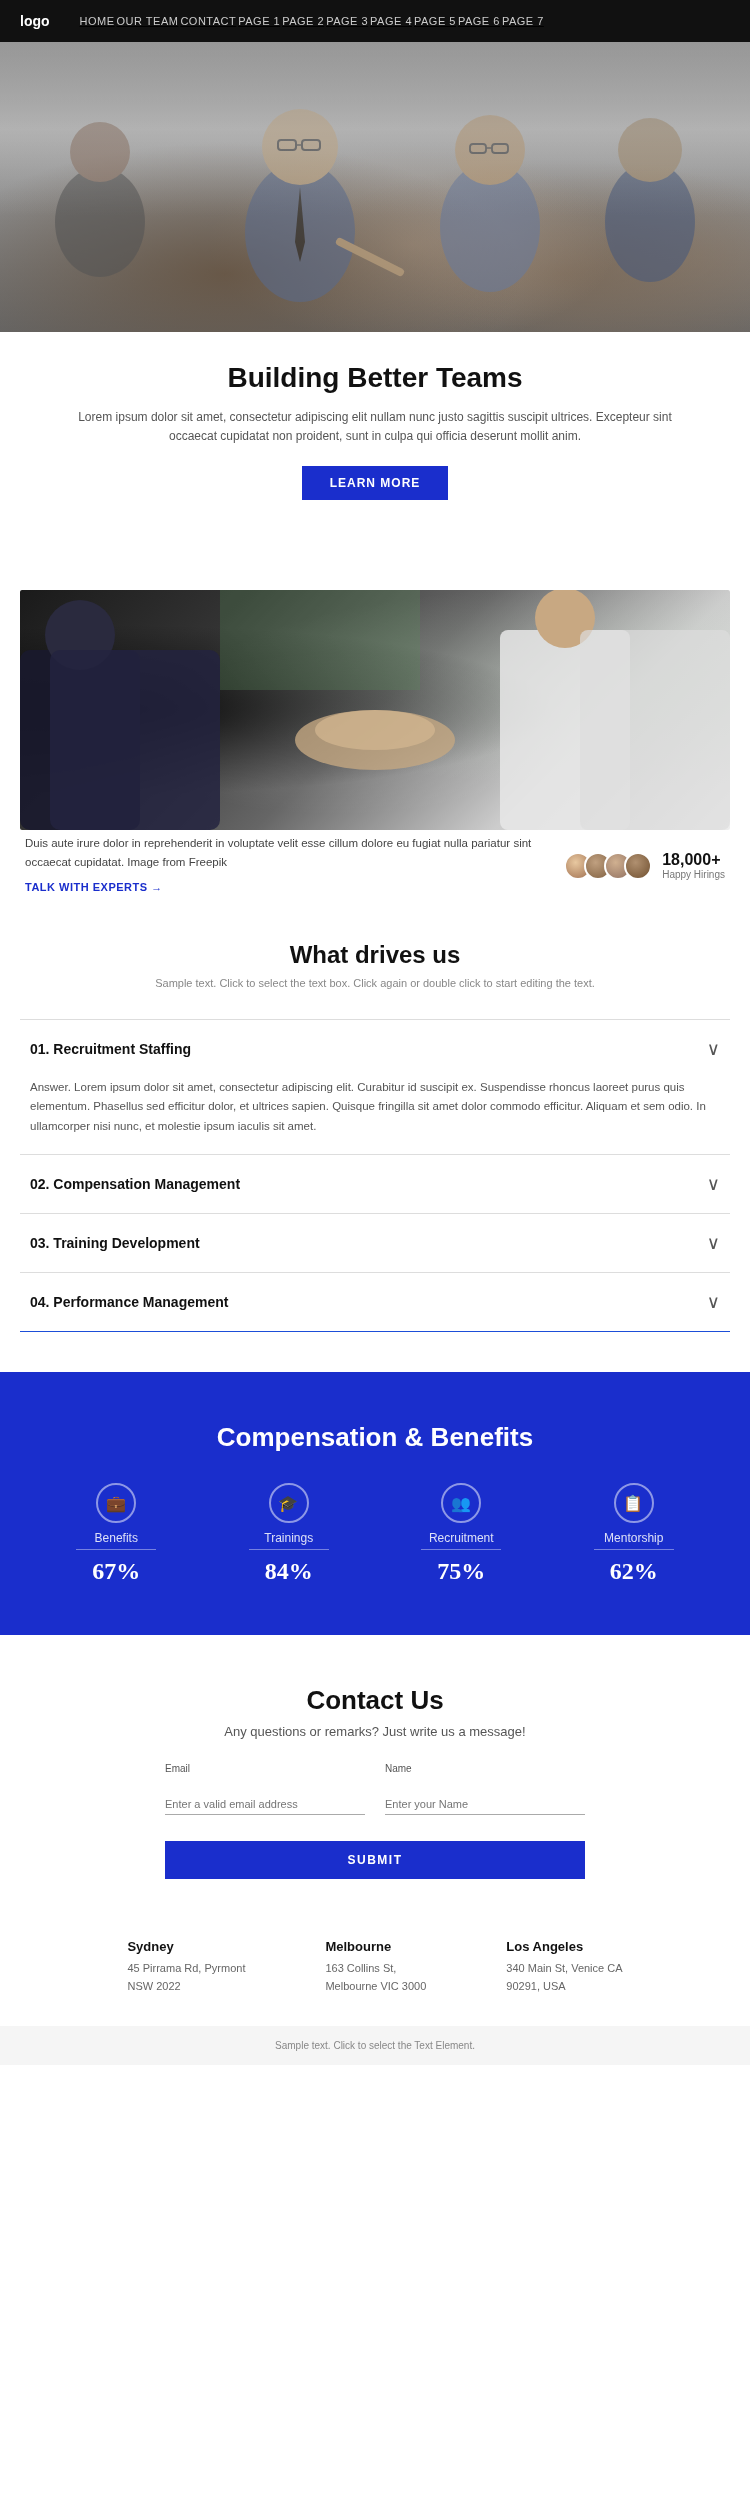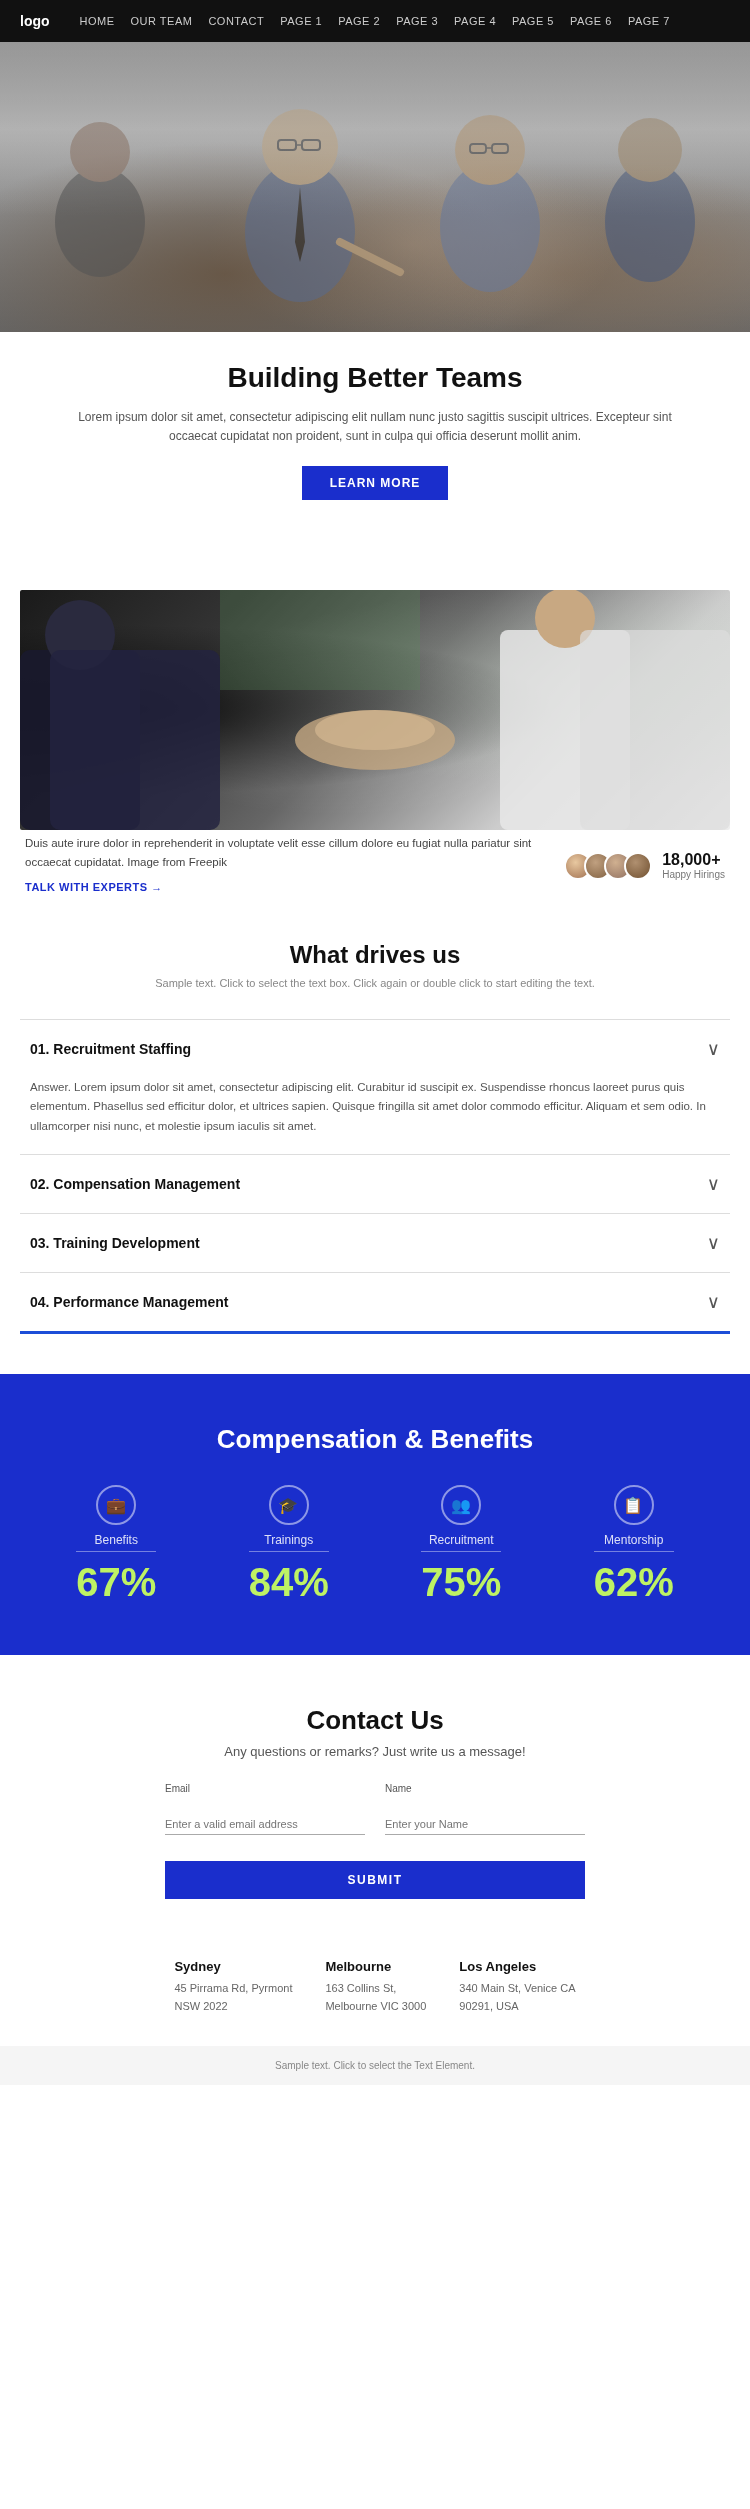--- a/index.html
+++ b/index.html
@@ -14,21 +14,22 @@
       height: 42px;
     }
     .nav-logo {
       color: #fff;
       font-weight: bold;
       font-size: 14px;
       margin-right: 30px;
     }
     .nav-links {
       display: flex;
-      gap: 16px;
+      gap: 2px;
+      text-decoration: underline;
     }
     .nav-links a {
       color: #ccc;
       text-decoration: none;
       font-size: 11px;
       letter-spacing: 0.5px;
     }
 
     
     .hero-content {
@@ -133,21 +134,21 @@
     }
 
     
     .accordion {
       margin: 20px 20px 0;
     }
     .accordion-item {
       border-top: 1px solid #ddd;
     }
     .accordion-item:last-child {
-      border-bottom: 3px solid #1d4ed8;
+      border-bottom: 1px solid #1d4ed8;
     }
     .accordion-header {
       display: flex;
       justify-content: space-between;
       align-items: center;
       padding: 18px 10px;
       cursor: pointer;
     }
     .accordion-header h3 {
       font-size: 14px;
@@ -205,23 +206,24 @@
     }
     .comp-label {
       font-size: 12px;
       color: rgba(255,255,255,0.85);
       border-bottom: 1px solid rgba(255,255,255,0.4);
       padding-bottom: 4px;
       width: 80px;
       text-align: center;
     }
     .comp-percent {
-      font-size: 40px;
-      font-weight: bold;
-      color: #bef264;
+      font-size: 24px;
+      font-weight: bold;
+      color: #ffffff;
+      font-family: Liberation Serif, serif;
     }
 
     
     .contact-section {
       padding: 50px 30px 30px;
       text-align: center;
     }
     .contact-section h2 {
       font-size: 26px;
       font-weight: bold;
@@ -274,21 +276,21 @@
       letter-spacing: 1.5px;
       cursor: pointer;
       text-transform: uppercase;
       margin-top: 10px;
     }
 
     
     .offices {
       display: flex;
       justify-content: center;
-      gap: 33px;
+      gap: 80px;
       padding: 30px 30px;
       text-align: left;
     }
     .office h4 {
       font-size: 13px;
       font-weight: bold;
       color: #111;
       margin-bottom: 6px;
     }
     .office p {

